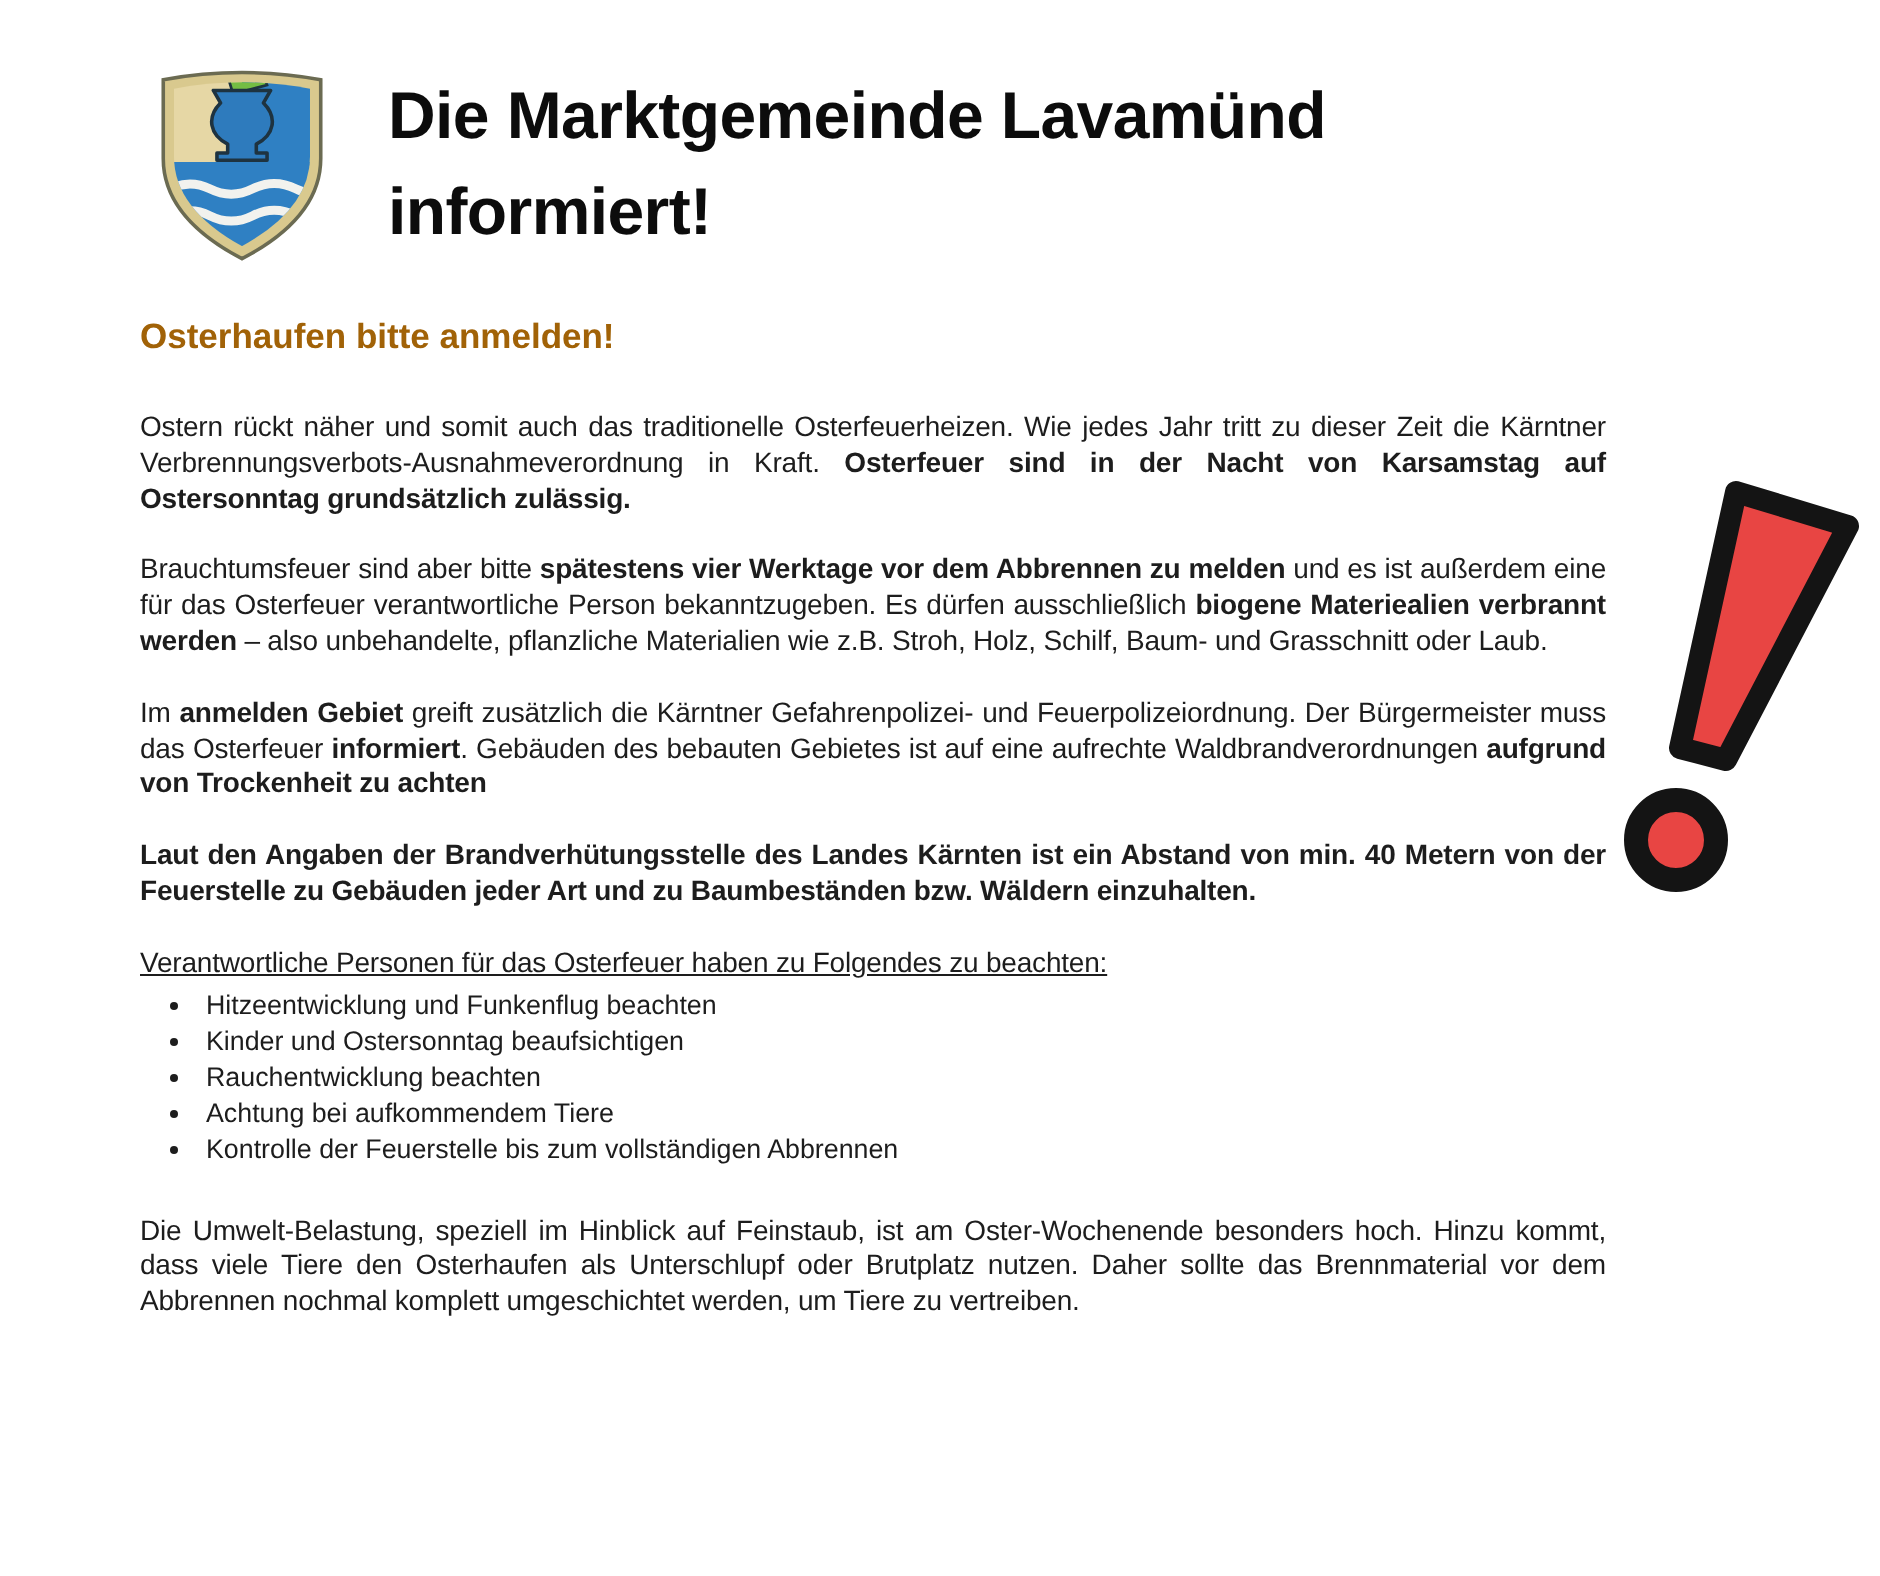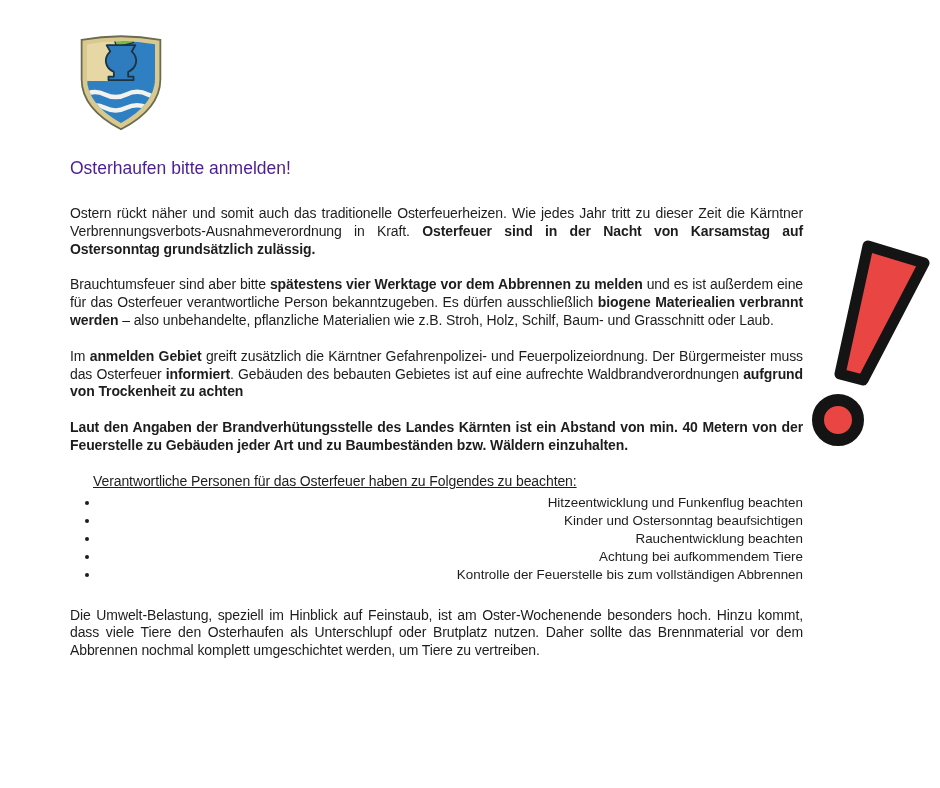--- a/index.html
+++ b/index.html
@@ -16,34 +16,34 @@
   .header { position:absolute; left:76px; top:30px; display:flex; align-items:flex-start; }
   .logo-wrap { width:90px; height:102px; flex:0 0 auto; }
   .title {
     margin-left:28px; margin-top:4px;
     font-size:33px; font-weight:700; line-height:48px;
     color:#0c0c0c; letter-spacing:-0.3px;
   }
 
   
   .content { position:absolute; left:70px; top:158px; width:733px; }
-  .subtitle { font-size:17.5px; font-weight:400; color:#4c1d95; margin:0 0 26px 0; }
+  .subtitle { font-size:17.5px; font-weight:700; color:#a16207; margin:0 0 26px 0; }
 
   p.body {
     font-size:14px; line-height:17.8px; letter-spacing:-0.1px;
     text-align:justify; margin:0 0 18px 0;
   }
   p.body span.bold { font-weight:700; }
   p.body span.underline { text-decoration:underline; }
-  p.list-intro { text-align:left; margin-bottom:3px; margin-top:4px;margin-left:23px; }
+  p.list-intro { text-align:left; margin-bottom:3px; margin-top:4px; }
   p.pre-spaced { margin-top:5px; }
 
   ul.bullets {
     margin:3px 0 23px 0; padding-left:30px;
-    font-size:13.4px; line-height:18px; letter-spacing:0;text-align:right;
+    font-size:13.4px; line-height:18px; letter-spacing:0;
   }
   ul.bullets li { padding-left:3px; }
 
   
   .exclaim { position:absolute; left:810px; top:236px; width:126px; height:212px; }
 </style>
 </head>
 <body>
 
 <div class="page">
@@ -61,20 +61,24 @@
           <rect x="12" y="9" width="38" height="50" fill="#e6d7a5"></rect>
           <rect x="50" y="9" width="38" height="50" fill="#2f80c3"></rect>
           <rect x="12" y="57" width="76" height="50" fill="#2f80c3"></rect>
           <path d="M8,73 Q20,66 32,72 Q44,78 56,72 Q68,66 80,72 Q88,76 94,73" fill="none" stroke-width="5" stroke="#f2f2ee"></path>
           <path d="M8,88 Q20,81 32,87 Q44,93 56,87 Q68,81 80,87 Q88,91 94,88" fill="none" stroke-width="5" stroke="#f2f2ee"></path>
           <polygon points="42,9 61,4 64,14 45,19" stroke-width="1.5" fill="#74bd44" stroke="#1e3340"></polygon>
           <path d="M34,17 L66,17 L62,24 C70,32 68,42 58,47 L58,52 L64,52 L64,56 L36,56 L36,52 L42,52 L42,47 C32,42 30,32 38,24 Z" stroke-width="2" stroke-linejoin="round" fill="#2e7bbd" stroke="#1e3340"></path>
         </g>
       </svg>
     </div>
+    <div class="title">
+      <div>Die Marktgemeinde Lavamünd</div>
+      <div>informiert!</div>
+    </div>
   </div>
 
   <div class="content">
     <div class="subtitle">Osterhaufen bitte anmelden!</div>
     <div>
         <p class="body"><span>Ostern rückt näher und somit auch das traditionelle Osterfeuerheizen. Wie jedes Jahr tritt zu dieser Zeit die Kärntner Verbrennungsverbots-Ausnahmeverordnung in Kraft. </span><span class="bold">Osterfeuer sind in der Nacht von Karsamstag auf Ostersonntag grundsätzlich zulässig.</span></p>
         <p class="body"><span>Brauchtumsfeuer sind aber bitte </span><span class="bold">spätestens vier Werktage vor dem Abbrennen zu melden</span><span> und es ist außerdem eine für das Osterfeuer verantwortliche Person bekanntzugeben. Es dürfen ausschließlich </span><span class="bold">biogene Materiealien verbrannt werden</span><span> – also unbehandelte, pflanzliche Materialien wie z.B. Stroh, Holz, Schilf, Baum- und Grasschnitt oder Laub.</span></p>
         <p class="body"><span>Im </span><span class="bold">anmelden Gebiet</span><span> greift zusätzlich die Kärntner Gefahrenpolizei- und Feuerpolizeiordnung. Der Bürgermeister muss das Osterfeuer </span><span class="bold">informiert</span><span>. Gebäuden des bebauten Gebietes ist auf eine aufrechte Waldbrandverordnungen </span><span class="bold">aufgrund von Trockenheit zu achten</span></p>
         <p class="body pre-spaced"><span class="bold">Laut den Angaben der Brandverhütungsstelle des Landes Kärnten ist ein Abstand von min. 40 Metern von der Feuerstelle zu Gebäuden jeder Art und zu Baumbeständen bzw. Wäldern einzuhalten.</span></p>
         <p class="body list-intro"><span class="underline">Verantwortliche Personen für das Osterfeuer haben zu Folgendes zu beachten:</span></p>

